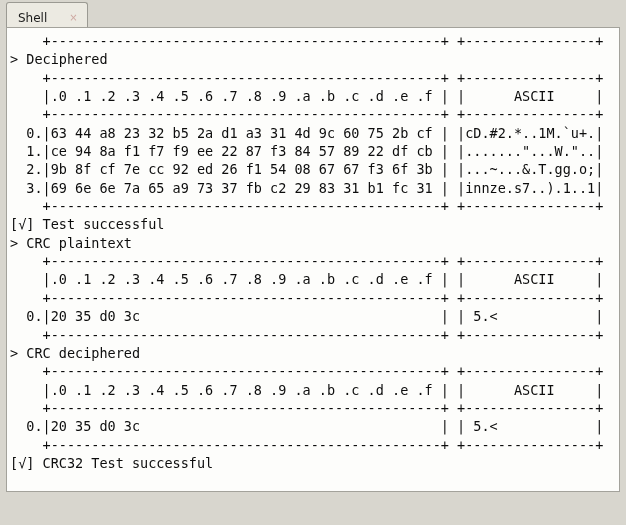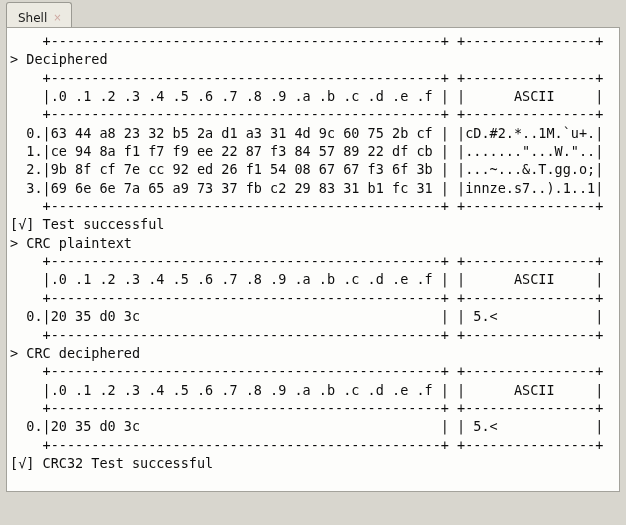--- a/index.html
+++ b/index.html
@@ -31,21 +31,21 @@
     height: 26px;
     box-sizing: border-box;
     padding: 4px 9px 0 11px;
     background: #eceae2;
     border: 1px solid #9b9a93;
     border-bottom: none;
     border-top-left-radius: 3px;
     border-top-right-radius: 3px;
     display: flex;
     align-items: center;
-    gap: 6px;
+    gap: 22px;
   }
   #tab-shell .tab-label {
     font-family: "DejaVu Sans", sans-serif;
     font-size: 12px;
     color: #1b1b1b;
     line-height: 14px;
   }
   #tab-shell .tab-close {
     font-family: "DejaVu Sans", sans-serif;
     font-size: 10px;

